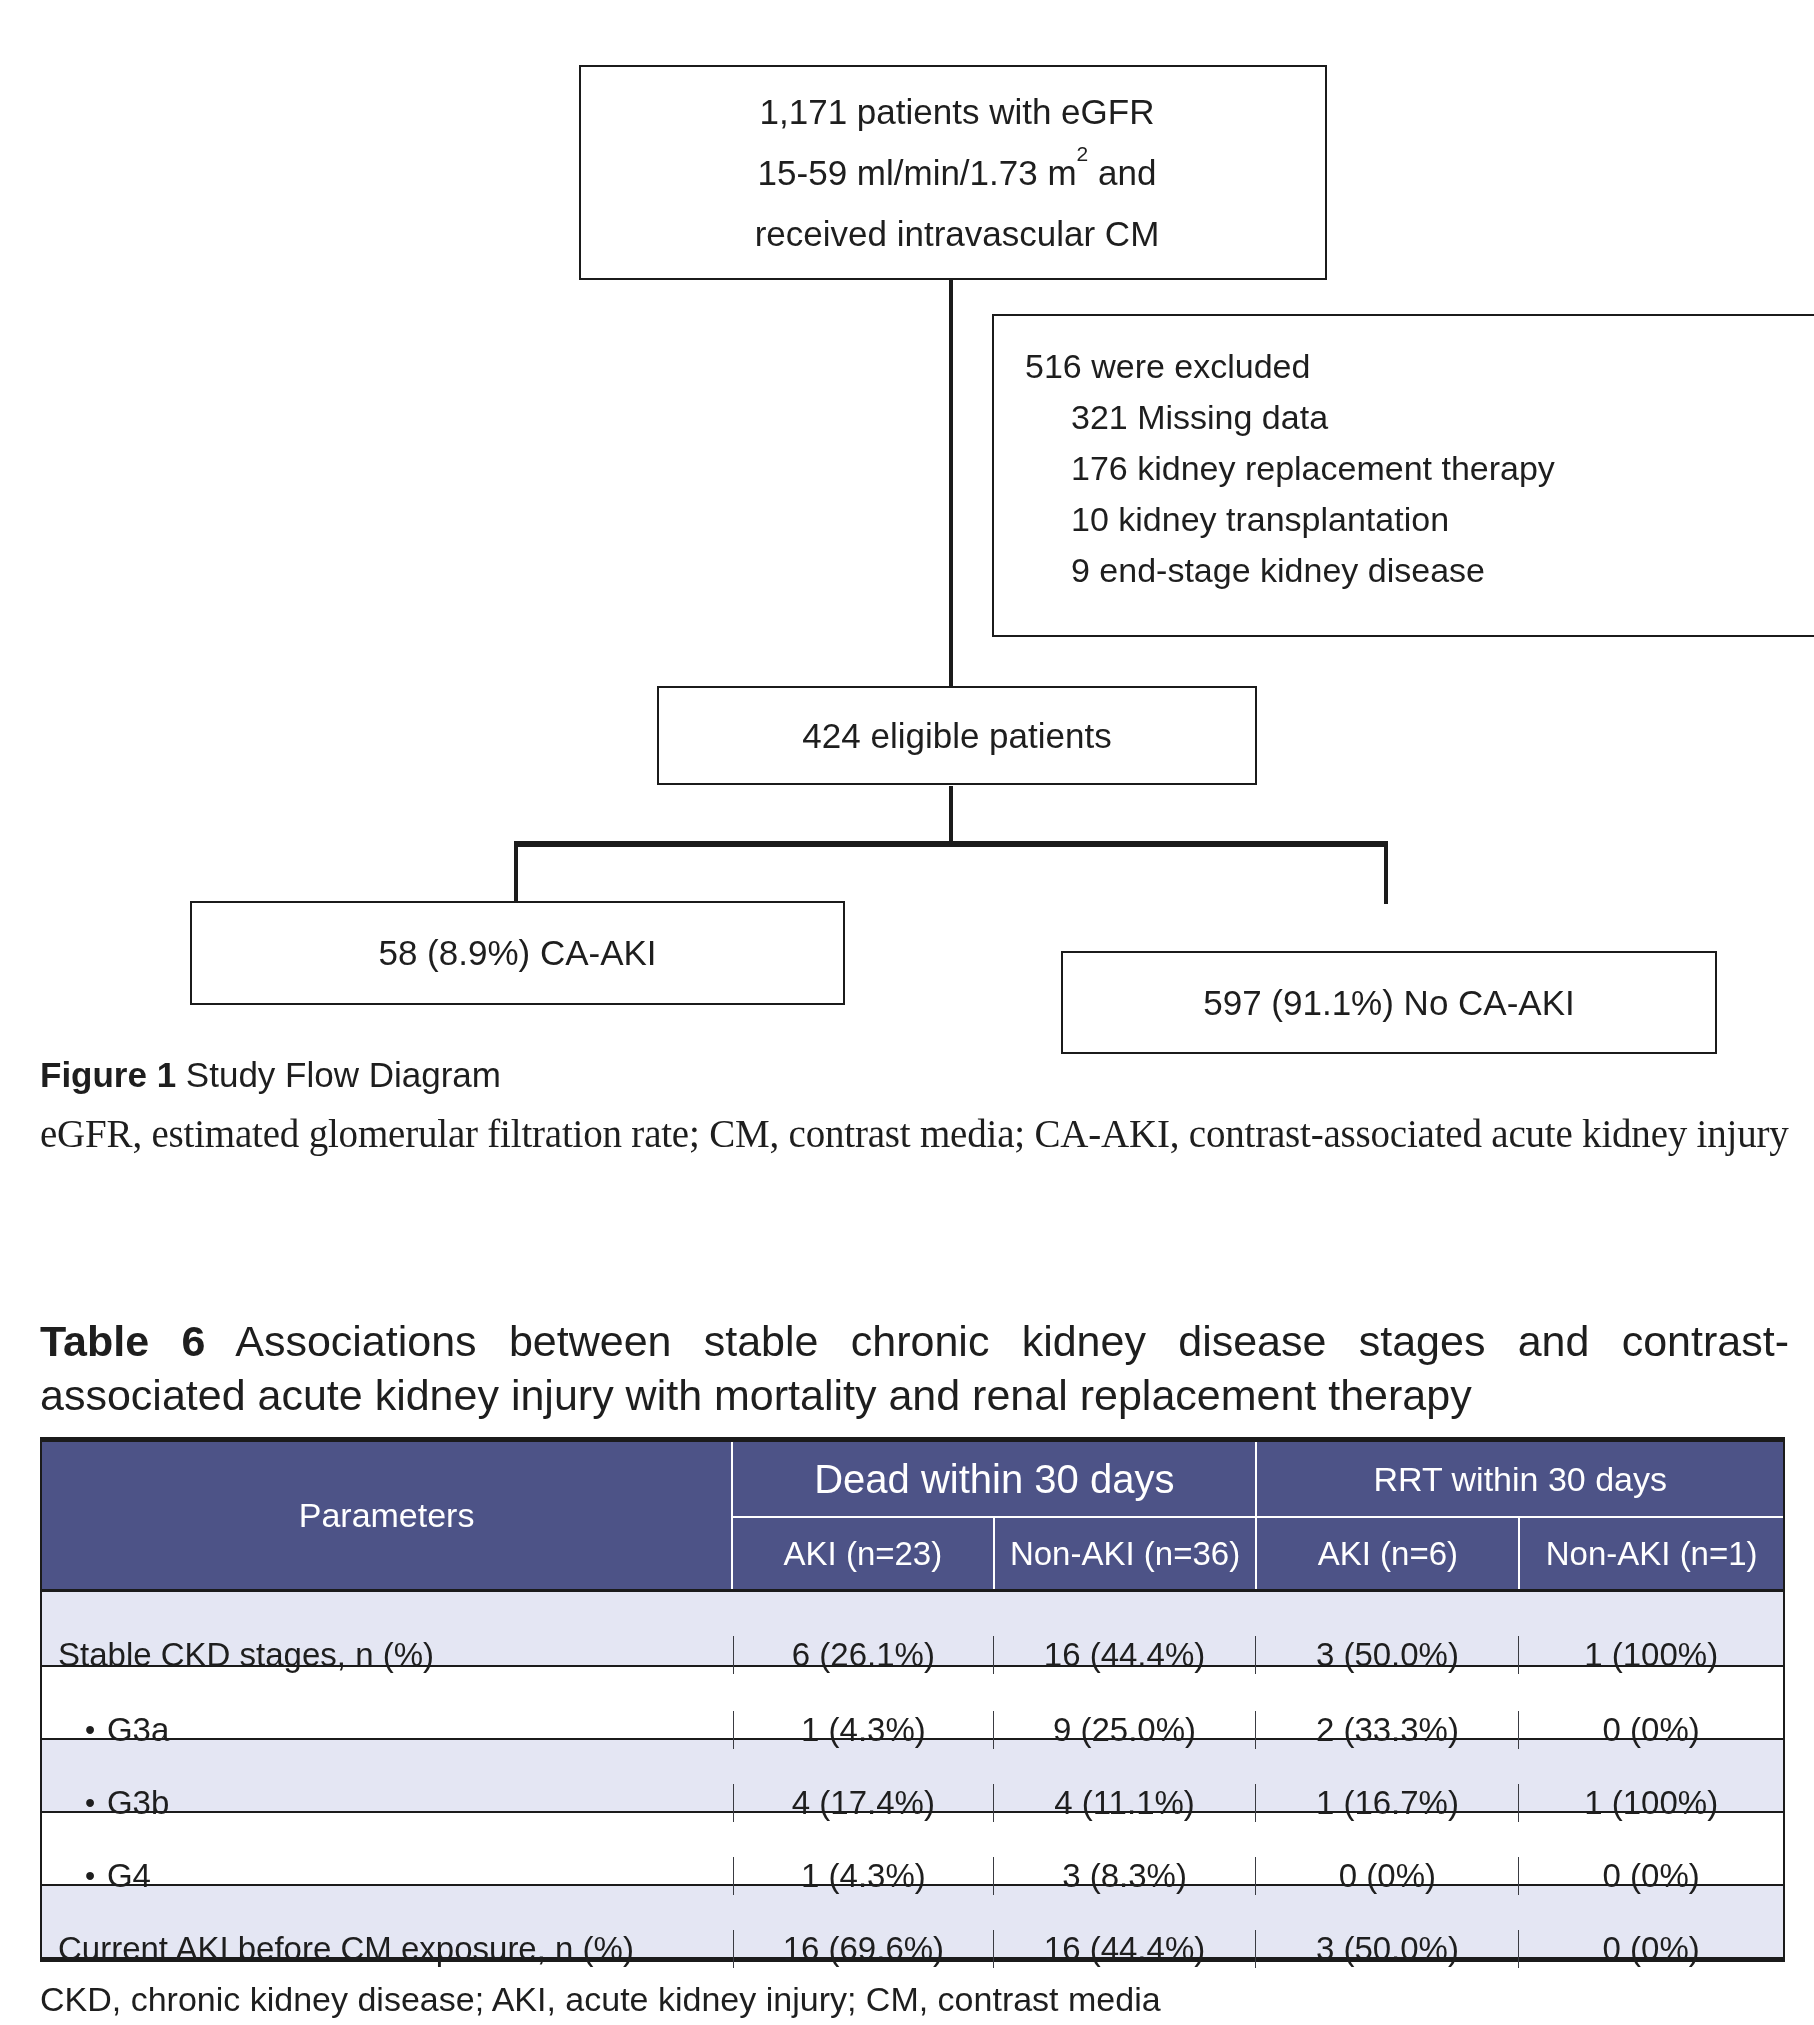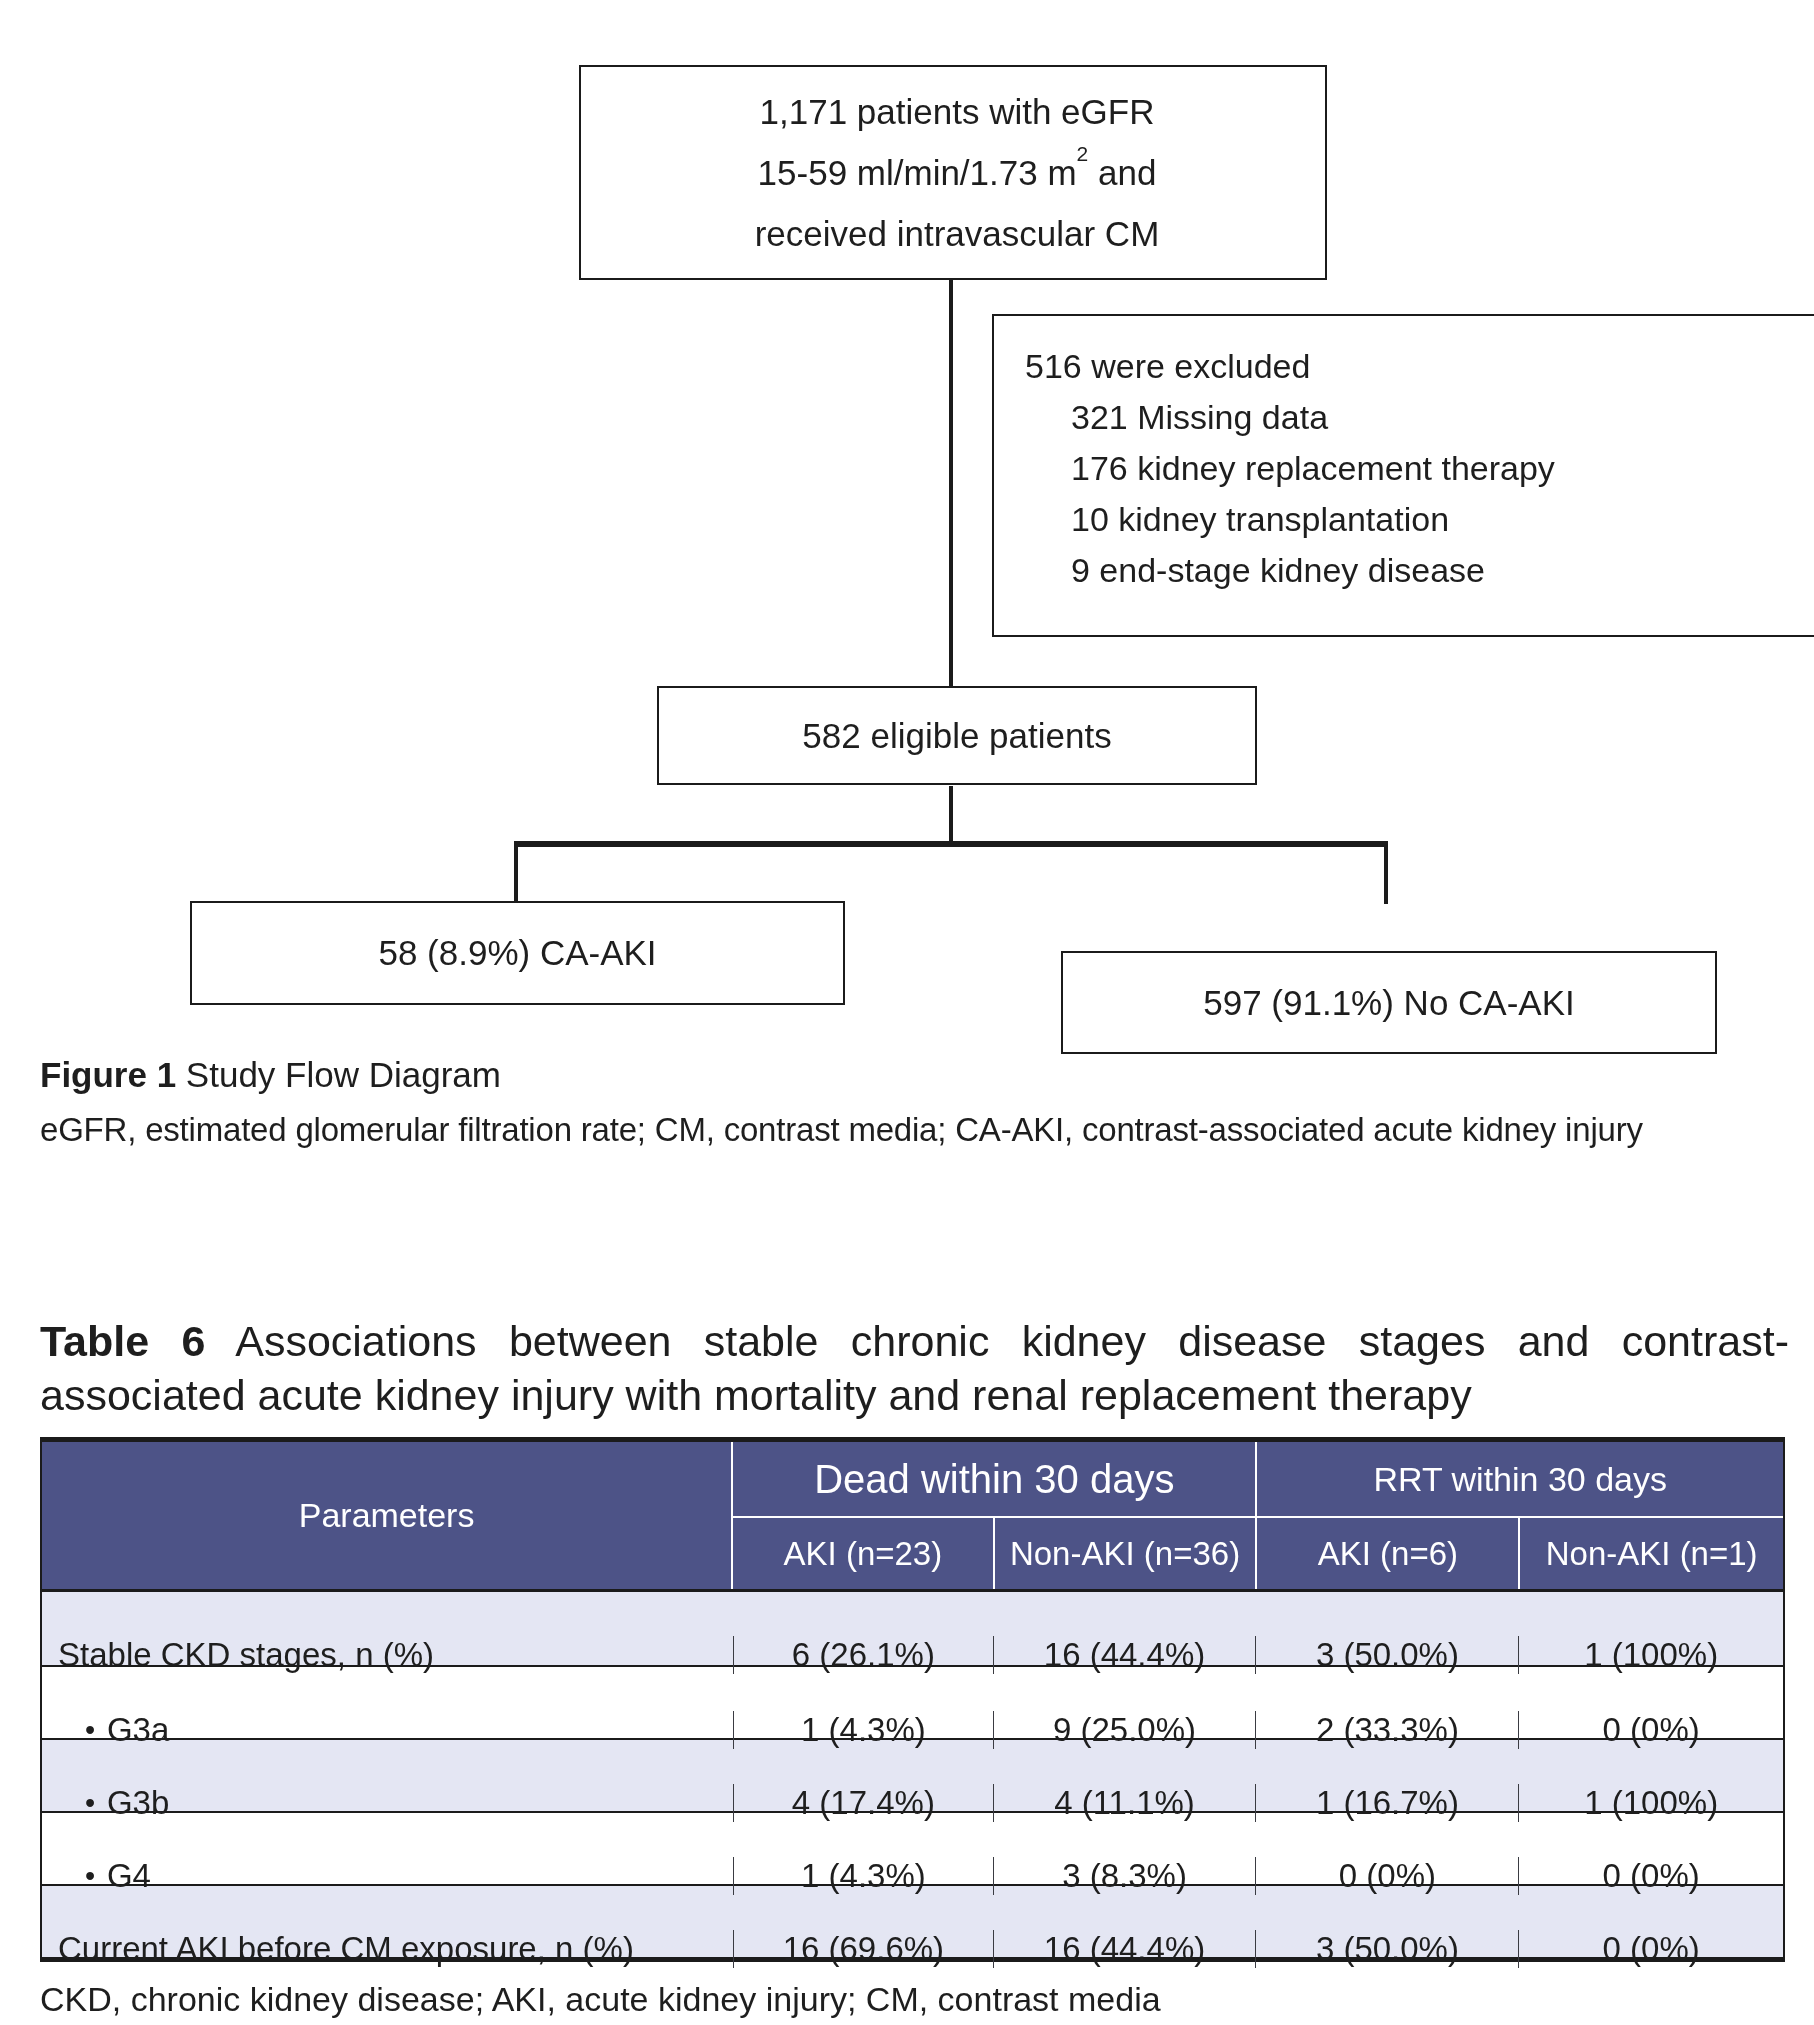--- a/index.html
+++ b/index.html
@@ -42,21 +42,21 @@
   .conn-v2     { left: 949px; top: 786px; width: 3.7px;    height: 58px;  }
   .conn-branch { left: 514px;  top: 841px; width: 874px; height: 5.9px;   }
   .conn-dl     { left: 514px;  top: 841px; width: 4.4px;    height: 63px;  }
   .conn-dr     { left: 1384px; top: 841px; width: 4.4px;    height: 63px;  }
 
   sup { font-size: 0.6em; line-height: 0; position: relative; top: -0.55em; }
 
   
   .figcap   { position: absolute; left: 40px; top: 1055px; font-size: 35px; white-space: nowrap; }
   .figcap b { font-weight: 700; }
-  .figabbr  { position: absolute; left: 40px; top: 1111px; font-size: 33px; white-space: nowrap; letter-spacing: -0.2px; }
+  .figabbr  { position: absolute; left: 40px; top: 1111px; font-size: 39px; white-space: nowrap; letter-spacing: -0.2px; font-family: Liberation Serif, serif; }
 
   .tbltitle {
     position: absolute; left: 40px; top: 1314px; width: 1749px;
     font-size: 43px; line-height: 54px; text-align: justify;
   }
   .tbltitle b { font-weight: 700; }
 
   
   .tbl {
     position: absolute; left: 40px; top: 1437px; width: 1745px;
@@ -124,21 +124,21 @@
 
   <div class="fbox fbox-excl">
     <div class="excl-title">516 were excluded</div>
     <div class="excl-item">321 Missing data</div>
     <div class="excl-item">176 kidney replacement therapy</div>
     <div class="excl-item">10 kidney transplantation</div>
     <div class="excl-item">9 end-stage kidney disease</div>
   </div>
 
   <div class="fbox fbox-elig">
-    <div>582 eligible patients</div>
+    <div>424 eligible patients</div>
   </div>
 
   <div class="fbox fbox-left">
     <div>58 (8.9%) CA-AKI</div>
   </div>
 
   <div class="fbox fbox-right">
     <div>597 (91.1%) No CA-AKI</div>
   </div>
 

